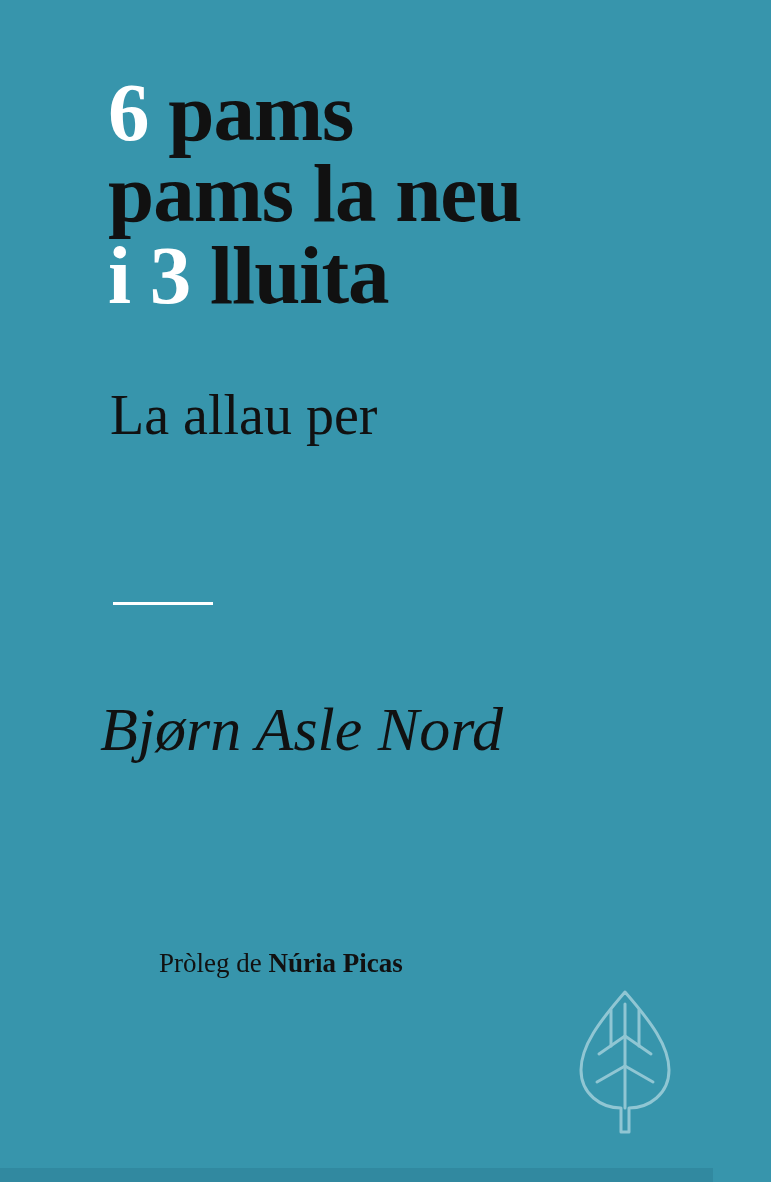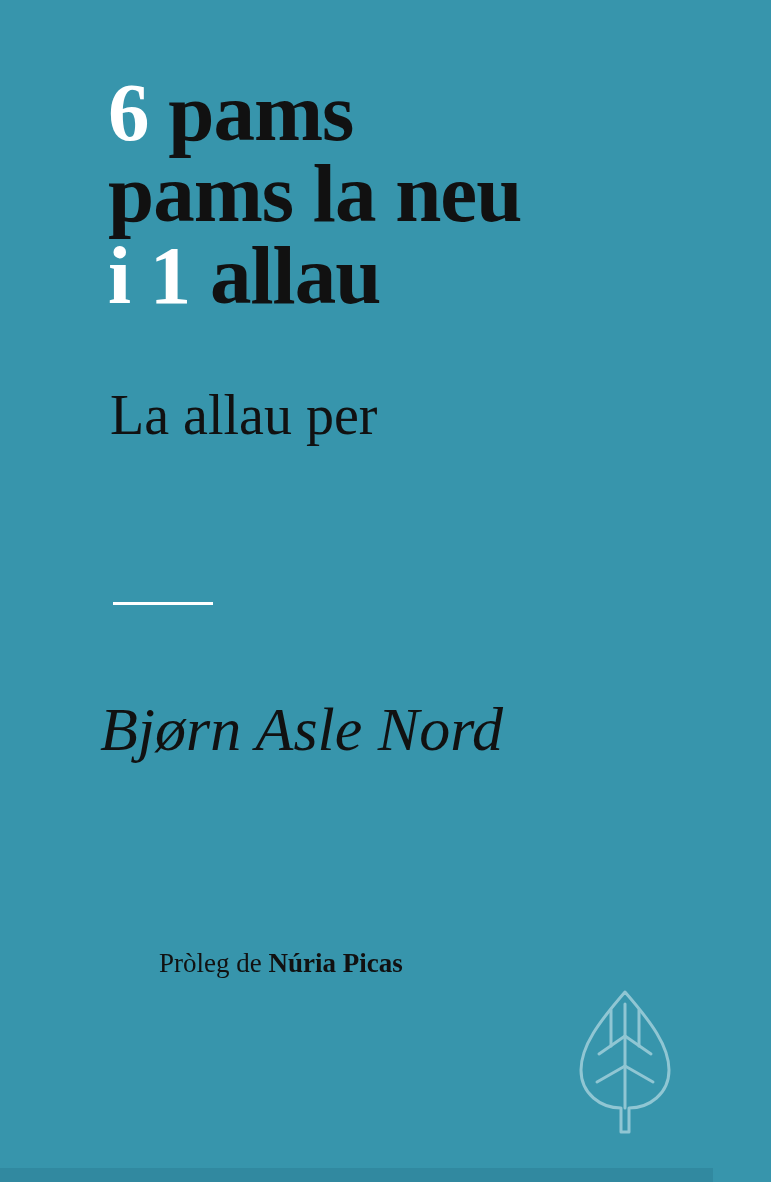--- a/index.html
+++ b/index.html
@@ -104,21 +104,21 @@
   }
 </style>
 </head>
 <body>
 
 <div class="cover">
 
   <div class="title-block">
     <div class="title-line"><span class="num">6</span><span> pams</span></div>
     <div class="title-line"><span>pams la neu</span></div>
-    <div class="title-line"><span class="num">i 1</span><span> allau</span></div>
+    <div class="title-line"><span class="num">i 3</span><span> lluita</span></div>
   </div>
 
   <div class="subtitle-block">
     <div class="subtitle-line">La allau per</div>
   </div>
 
   <div class="rule"></div>
 
   <div class="author">Bjørn Asle Nord</div>
 

